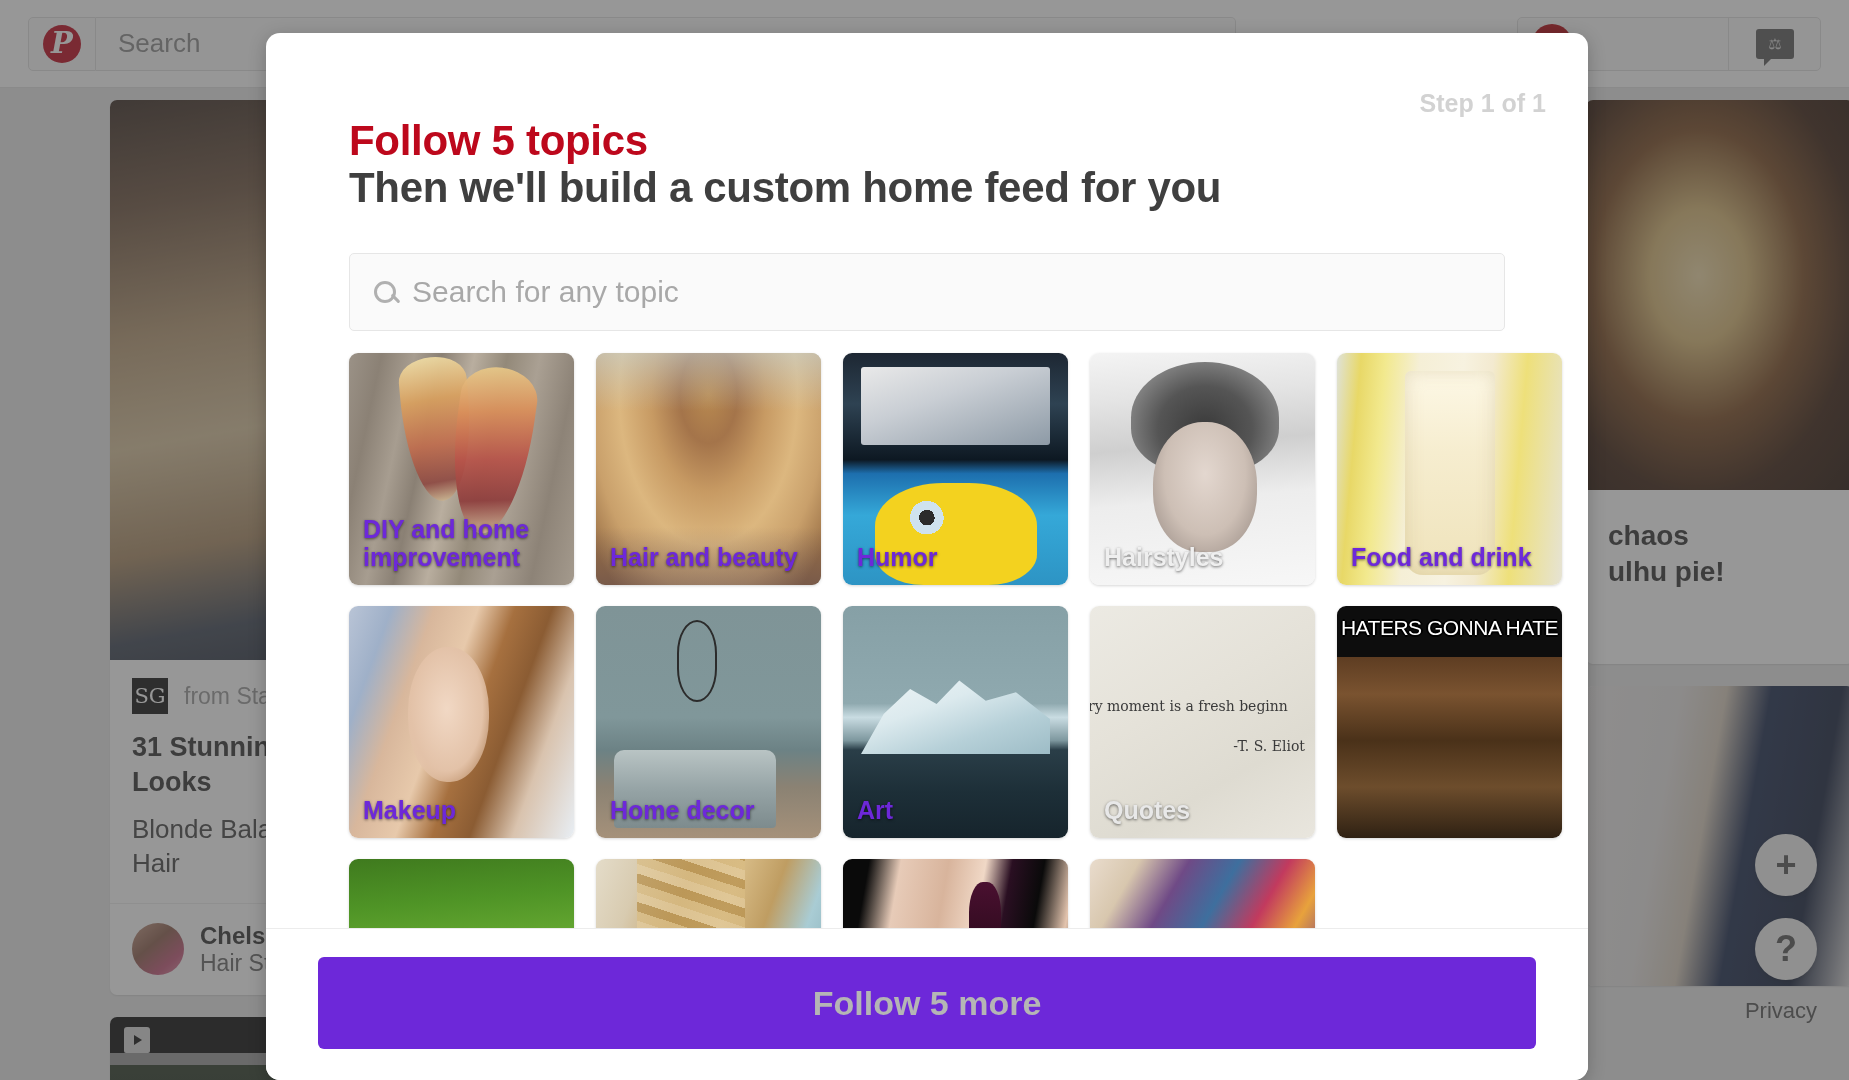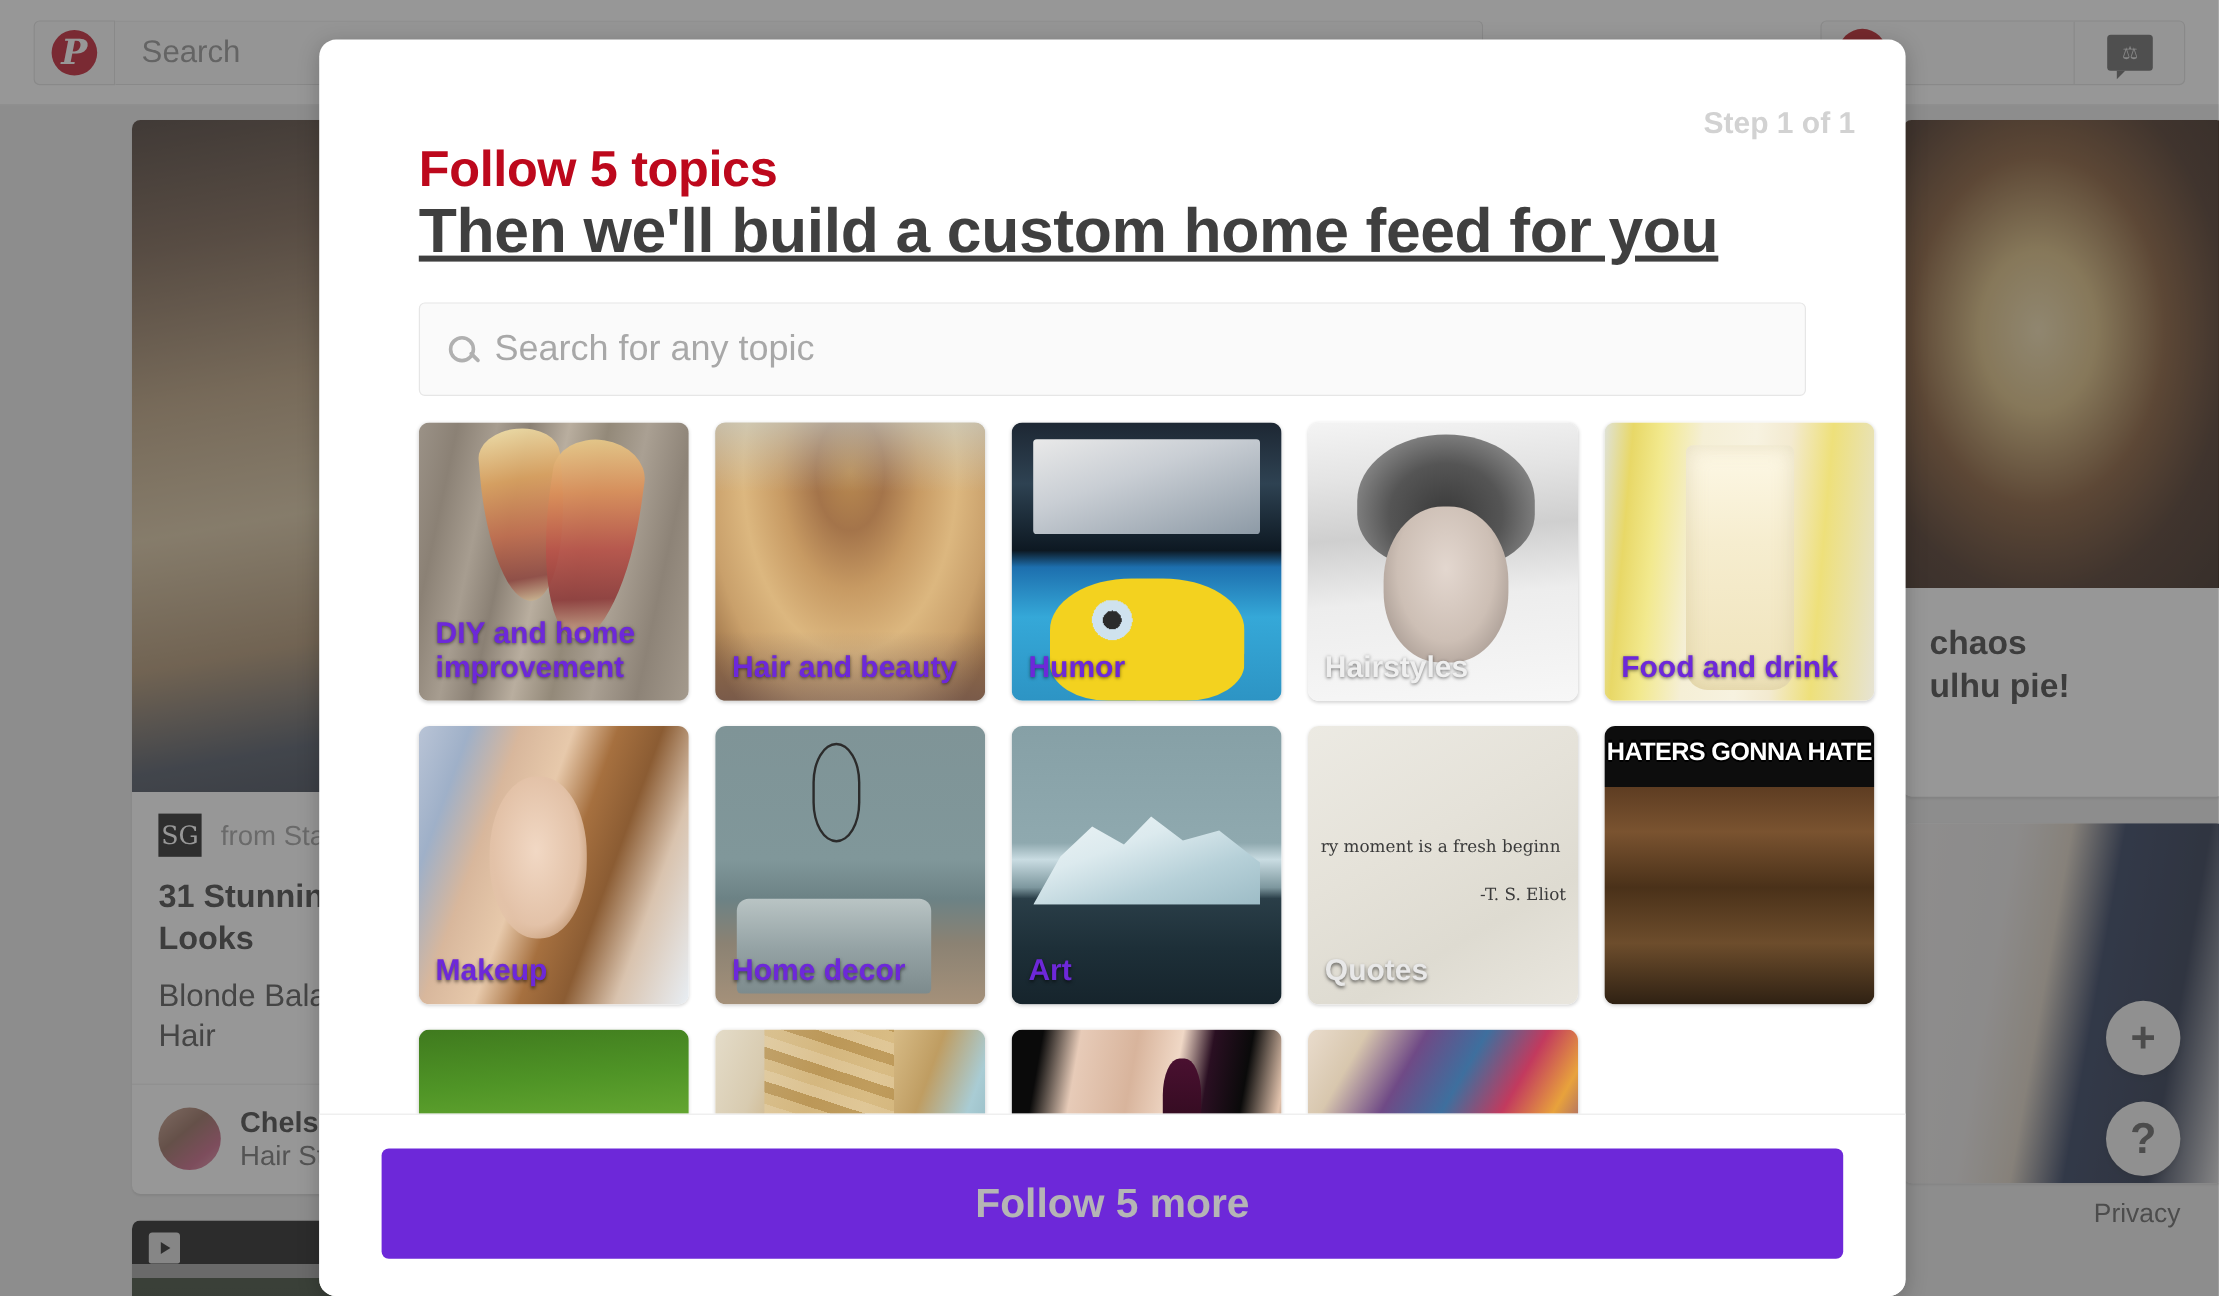--- a/index.html
+++ b/index.html
@@ -227,27 +227,26 @@
   .modal-body { padding: 86px 83px 0; }
 
   .m-title {
     font-size: 42px;
     font-weight: bold;
     color: #bd081c;
     letter-spacing: -.3px;
     line-height: 1.05;
   }
   .m-sub {
-    font-size: 52px;
+    font-size: 42px;
     font-weight: bold;
     color: #3f3f3f;
     letter-spacing: -.3px;
     line-height: 1.18;
-    margin-bottom: 28px;
-    text-decoration: underline;
+    margin-bottom: 40px;
   }
 
   .m-search {
     height: 78px;
     border: 1px solid #e6e6e6;
     border-radius: 5px;
     background: #fafafa;
     display: flex; align-items: center;
     padding: 0 24px;
     margin-bottom: 22px;
@@ -432,21 +431,20 @@
   }
   .art-art::after {
     content: "";
     position: absolute; left: 8%; top: 28%; width: 84%; height: 36%;
     background: linear-gradient(160deg, #f2f7f8 0%, #dceaee 40%, #b6d0d8 70%, #9dbcc6 100%);
     clip-path: polygon(0% 100%, 12% 52%, 26% 22%, 40% 40%, 52% 12%, 66% 36%, 82% 26%, 100% 58%, 100% 100%);
   }
 
   .art-quotes {
     background: linear-gradient(150deg, #eceae3 0%, #e5e2d9 40%, #dedbd1 70%, #e9e6de 100%);
-    text-align: center;
   }
   .art-quotes .q-line {
     position: absolute;
     left: -2px; right: 2px; top: 40%;
     font-family: "DejaVu Serif", serif;
     font-size: 14px;
     color: #3a3a3a;
     white-space: nowrap;
     overflow: hidden;
   }
@@ -461,21 +459,21 @@
   .art-haters {
     background: linear-gradient(180deg, #0d0d0d 0%, #0d0d0d 22%, #5e3d22 22%, #7a5330 38%,
                 #4a3119 58%, #6d4d2c 78%, #2f2113 100%);
   }
   .art-haters .meme-txt {
     position: absolute; left: 0; right: 0; top: 10px;
     text-align: center;
     color: #fff;
     font-family: "Liberation Sans", sans-serif;
     font-size: 21px;
-    font-weight: bold;
+    font-weight: normal;
     letter-spacing: -.5px;
     text-shadow: -2px 0 #000, 2px 0 #000, 0 -2px #000, 0 2px #000;
     white-space: nowrap;
   }
 
   .art-fox {
     background: linear-gradient(175deg, #3f7a1e 0%, #4f9426 20%, #66a832 38%, #3d7a22 62%, #2c5e1b 100%);
   }
   .art-fox::after {
     content: "";

